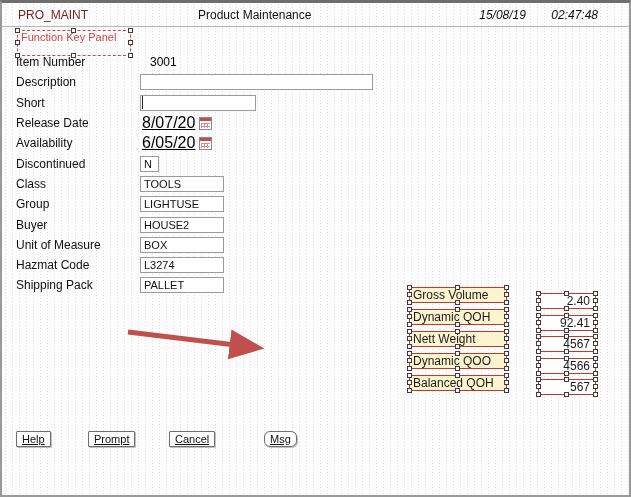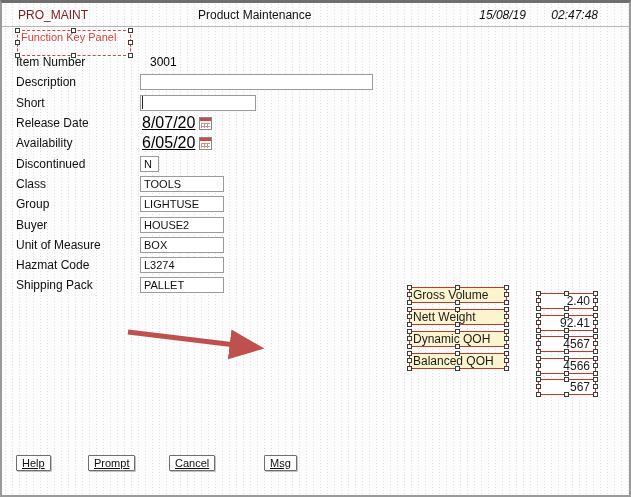--- a/index.html
+++ b/index.html
@@ -46,24 +46,24 @@
   .mvalue { position:relative; width:58px; height:16px; background:#fff; border:1px solid #c0392b;
             box-sizing:border-box; font-size:12px; line-height:14px; text-align:right; padding-right:5px; color:#1a1a1a; }
   
   .handle { position:absolute; width:5px; height:5px; background:#fafafa; border:1px solid #3c3c3c; box-sizing:border-box; z-index:3; }
   .h-tl { left:-3px; top:-3px; }   .h-tm { left:50%; margin-left:-3px; top:-3px; }   .h-tr { right:-3px; top:-3px; }
   .h-ml { left:-3px; top:50%; margin-top:-3px; } .h-mr { right:-3px; top:50%; margin-top:-3px; }
   .h-bl { left:-3px; bottom:-3px; } .h-bm { left:50%; margin-left:-3px; bottom:-3px; } .h-br { right:-3px; bottom:-3px; }
   
   .arrow { position:absolute; left:122px; top:317px; }
   
-  .fbtn { position:absolute; top:452px; height:16px; background:#fdfdfd; border:1px solid #6e6e6e;
+  .fbtn { position:absolute; top:428px; height:16px; background:#fdfdfd; border:1px solid #6e6e6e;
           font:11px "Liberation Sans", sans-serif; color:#111; text-decoration:underline;
           padding:0 5px; box-sizing:border-box; cursor:pointer; border-radius:1px; box-shadow:1px 1px 0 #c2c2c2; line-height:13px; }
-  .b-help { left:14px; }  .b-prompt { left:86px; }  .b-cancel { left:167px; }  .b-msg { left:262px; }
+  .b-help { left:14px; }  .b-prompt { left:86px; }  .b-cancel { left:167px; }  .b-msg { left:262px;border-radius:6px; }
 </style>
 </head>
 <body>
 
 <div class="canvas">
 
   <div class="header">
     <span class="app-id">PRO_MAINT</span>
     <span class="title">Product Maintenance</span>
     <span class="datetime">
@@ -137,24 +137,27 @@
       </marker>
     </defs>
     <line x1="4" y1="12" x2="128" y2="27" stroke="#c0504d" stroke-width="5" marker-end="url(#ah)"></line>
   </svg>
 
   <div class="mlabels">
     <div class="mlabel selected">
       <span>Gross Volume</span>
     <span class="handle h-tl"></span><span class="handle h-tm"></span><span class="handle h-tr"></span><span class="handle h-ml"></span><span class="handle h-mr"></span><span class="handle h-bl"></span><span class="handle h-bm"></span><span class="handle h-br"></span></div>
     <div class="mlabel selected">
+      <span>Dynamic QOH</span>
+    <span class="handle h-tl"></span><span class="handle h-tm"></span><span class="handle h-tr"></span><span class="handle h-ml"></span><span class="handle h-mr"></span><span class="handle h-bl"></span><span class="handle h-bm"></span><span class="handle h-br"></span></div>
+    <div class="mlabel selected">
       <span>Nett Weight</span>
     <span class="handle h-tl"></span><span class="handle h-tm"></span><span class="handle h-tr"></span><span class="handle h-ml"></span><span class="handle h-mr"></span><span class="handle h-bl"></span><span class="handle h-bm"></span><span class="handle h-br"></span></div>
     <div class="mlabel selected">
-      <span>Dynamic QOH</span>
+      <span>Dynamic QOO</span>
     <span class="handle h-tl"></span><span class="handle h-tm"></span><span class="handle h-tr"></span><span class="handle h-ml"></span><span class="handle h-mr"></span><span class="handle h-bl"></span><span class="handle h-bm"></span><span class="handle h-br"></span></div>
     <div class="mlabel selected">
       <span>Balanced QOH</span>
     <span class="handle h-tl"></span><span class="handle h-tm"></span><span class="handle h-tr"></span><span class="handle h-ml"></span><span class="handle h-mr"></span><span class="handle h-bl"></span><span class="handle h-bm"></span><span class="handle h-br"></span></div>
   </div>
 
   <div class="mvalues">
     <div class="mvalue selected">
       <span>2.40</span>
     <span class="handle h-tl"></span><span class="handle h-tm"></span><span class="handle h-tr"></span><span class="handle h-ml"></span><span class="handle h-mr"></span><span class="handle h-bl"></span><span class="handle h-bm"></span><span class="handle h-br"></span></div>

